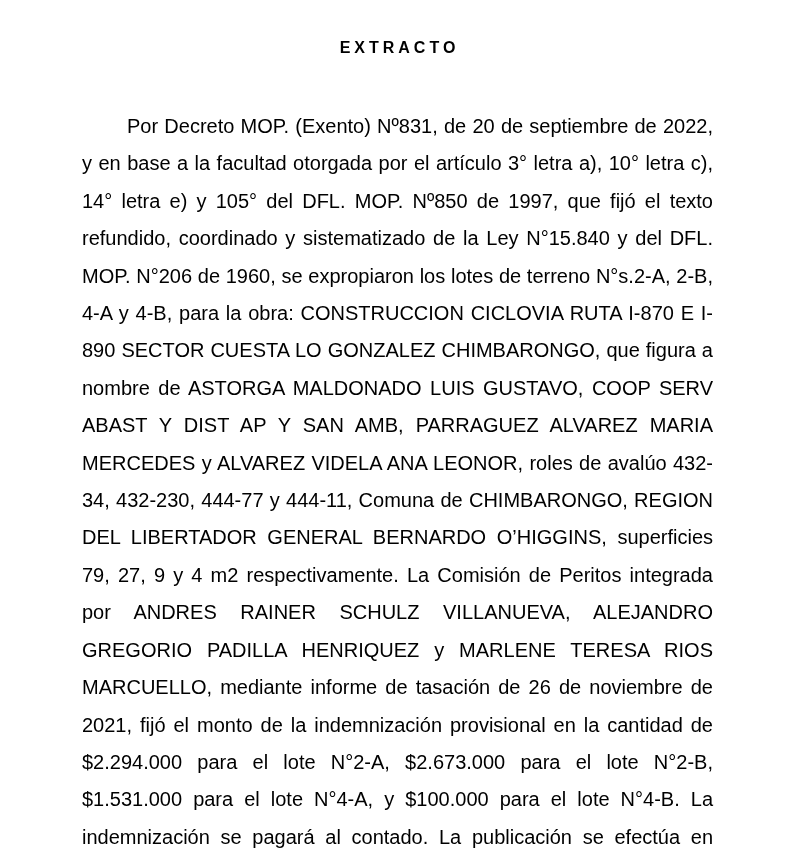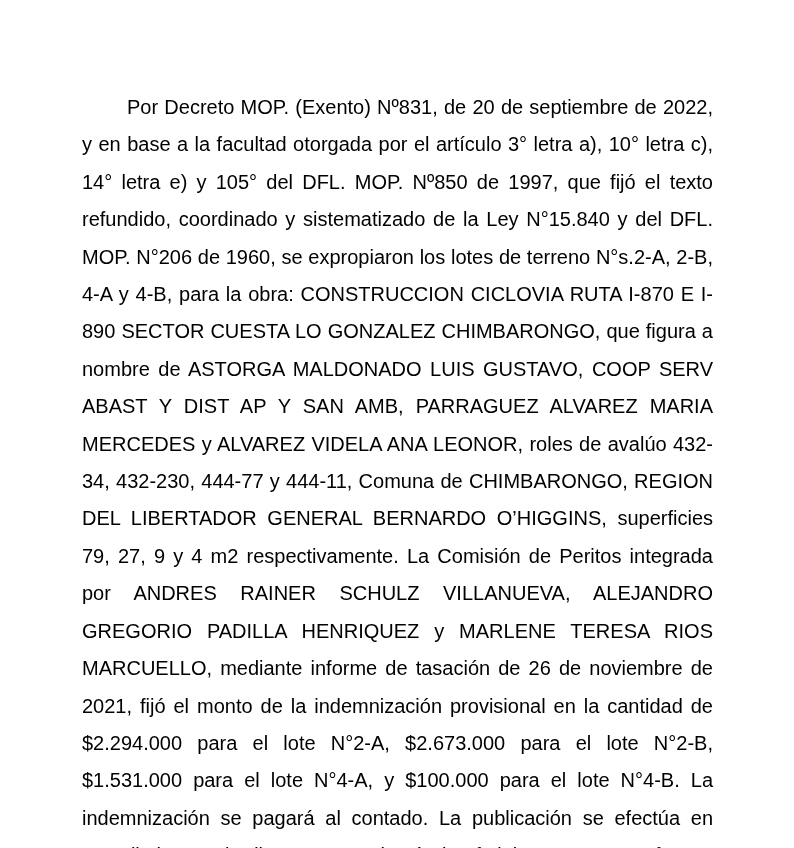--- a/index.html
+++ b/index.html
@@ -32,14 +32,15 @@
     font-size: 20px;
     line-height: 37.4px;
     text-align: justify;
     text-indent: 45px;
   }
 </style>
 </head>
 <body>
 
 <div class="page">
+  <h1 class="doc-title">EXTRACTO</h1>
   <p class="doc-paragraph">Por Decreto MOP. (Exento) Nº831, de 20 de septiembre de 2022, y en base a la facultad otorgada por el artículo 3° letra a), 10° letra c), 14° letra e) y 105° del DFL. MOP. Nº850 de 1997, que fijó el texto refundido, coordinado y sistematizado de la Ley N°15.840 y del  DFL. MOP. N°206 de 1960, se expropiaron los lotes de terreno N°s.2-A, 2-B, 4-A y 4-B, para la obra: CONSTRUCCION CICLOVIA RUTA I-870 E I-890 SECTOR CUESTA LO GONZALEZ CHIMBARONGO, que figura a nombre de ASTORGA MALDONADO LUIS GUSTAVO, COOP SERV ABAST Y DIST AP Y SAN AMB, PARRAGUEZ ALVAREZ MARIA MERCEDES y ALVAREZ VIDELA ANA LEONOR, roles de avalúo 432-34, 432-230, 444-77 y 444-11, Comuna de CHIMBARONGO,  REGION DEL LIBERTADOR GENERAL BERNARDO O’HIGGINS, superficies 79, 27, 9 y 4 m2 respectivamente. La Comisión de Peritos integrada por ANDRES RAINER SCHULZ VILLANUEVA, ALEJANDRO GREGORIO PADILLA HENRIQUEZ y MARLENE TERESA RIOS MARCUELLO, mediante informe de tasación de 26 de noviembre de 2021, fijó el monto de la indemnización provisional en la cantidad de $2.294.000 para el lote N°2-A, $2.673.000 para el lote N°2-B, $1.531.000 para el lote N°4-A, y $100.000 para el lote N°4-B. La indemnización se pagará al contado. La publicación se efectúa en cumplimiento a lo dispuesto en el artículo 7° del Decreto Ley N°2186, de 1978. Fiscalía MOP.</p>
 </div>
 
 </body></html>

